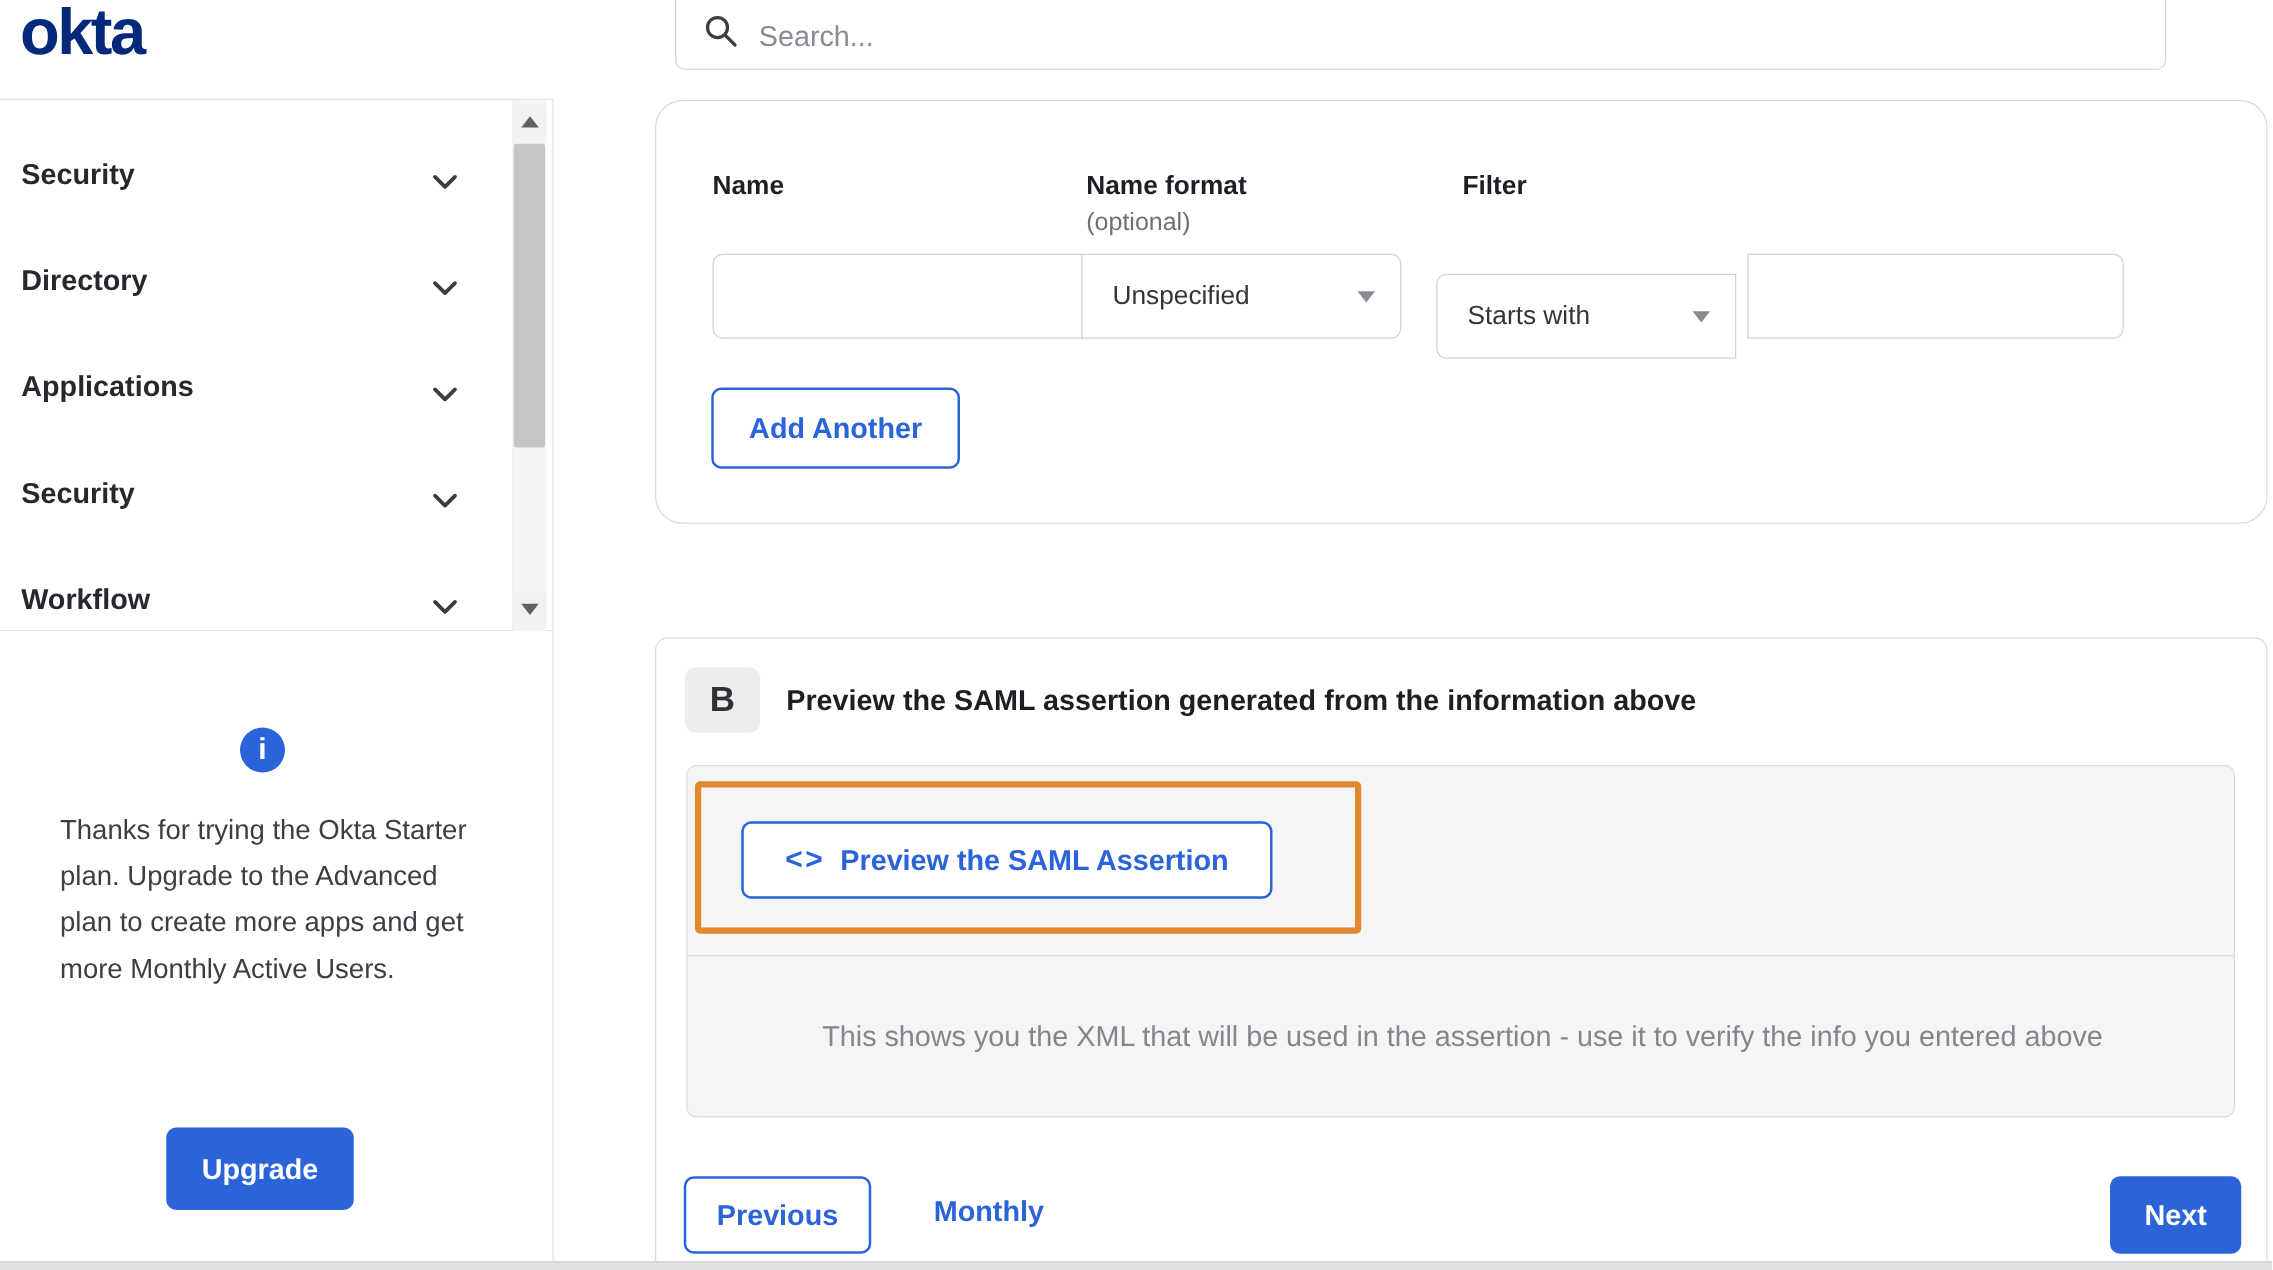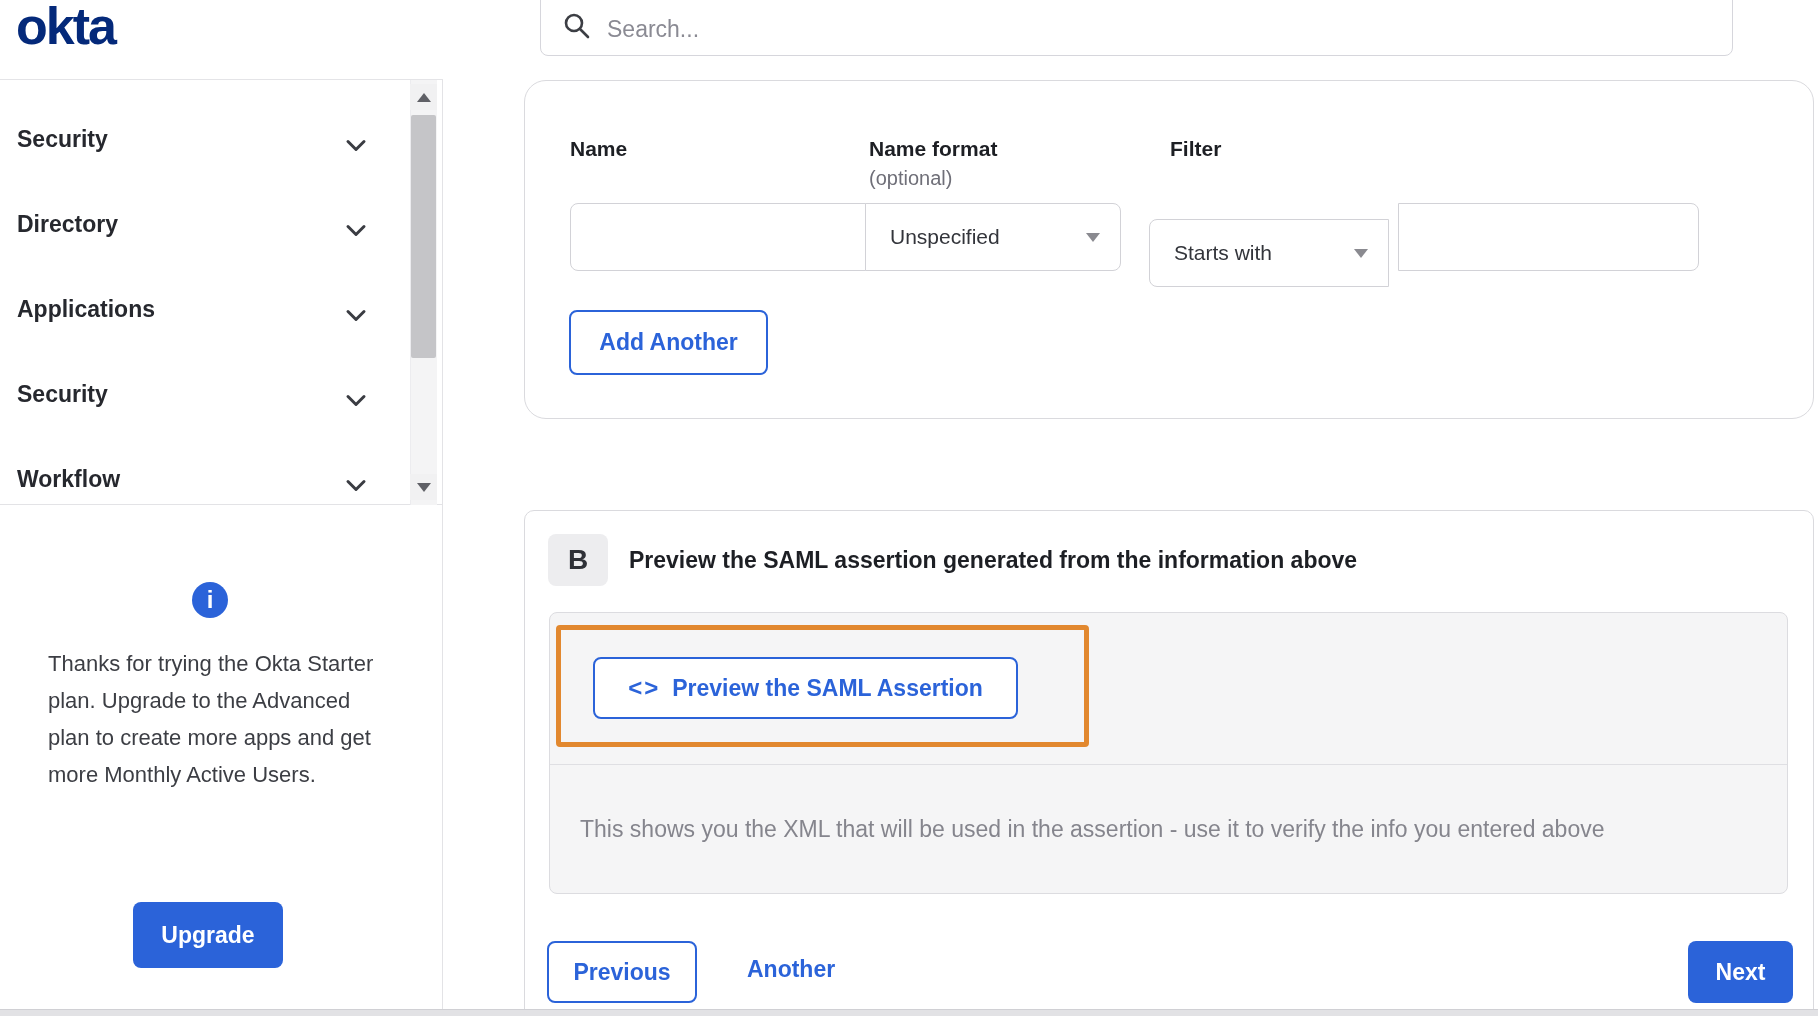--- a/index.html
+++ b/index.html
@@ -91,21 +91,21 @@
   .highlight-box{
     position:absolute;left:6px;top:12px;width:533px;height:122px;border:5px solid #e2882f;border-radius:4px;box-sizing:border-box;
     pointer-events:none;
   }
   .preview-btn{
     position:absolute;left:43px;top:44px;width:425px;height:62px;background:#fff;border:2px solid #2b63d9;border-radius:8px;
     display:flex;align-items:center;justify-content:center;gap:12px;cursor:pointer;
     color:#2b63d9;font-size:23px;font-weight:700;font-family:"Liberation Sans", sans-serif;
   }
   .code-icon{font-size:24px;font-weight:700;letter-spacing:2px;}
-  .hint-text{position:absolute;left:30px;top:203px;width:1180px;font-size:23px;color:#85858d;}
+  .hint-text{position:absolute;left:30px;top:203px;width:1180px;font-size:23px;color:#85858d;text-align:center;}
   
   .prev-btn{
     position:absolute;left:547px;top:941px;width:150px;height:62px;background:#fff;border:2px solid #2b63d9;border-radius:8px;
     color:#2b63d9;font-size:23px;font-weight:700;font-family:"Liberation Sans", sans-serif;cursor:pointer;z-index:3;
   }
   .cancel-link{position:absolute;left:747px;top:956px;font-size:23px;font-weight:700;color:#2b63d9;cursor:pointer;z-index:3;}
   .next-btn{
     position:absolute;left:1688px;top:941px;width:105px;height:62px;background:#2b63d9;border:none;border-radius:8px;
     color:#fff;font-size:23px;font-weight:700;font-family:"Liberation Sans", sans-serif;cursor:pointer;z-index:3;
   }
@@ -206,17 +206,17 @@
           <span class="code-icon">&lt;&gt;</span>
           <span>Preview the SAML Assertion</span>
         </button>
         <div class="highlight-box"></div>
       </div>
       <div class="hint-text">This shows you the XML that will be used in the assertion - use it to verify the info you entered above</div>
     </div>
   </div>
 
   <button class="prev-btn">Previous</button>
-  <div class="cancel-link">Another</div>
+  <div class="cancel-link">Monthly</div>
   <button class="next-btn">Next</button>
 
   <div class="bottom-strip"></div>
 </div>
 
 </body></html>

